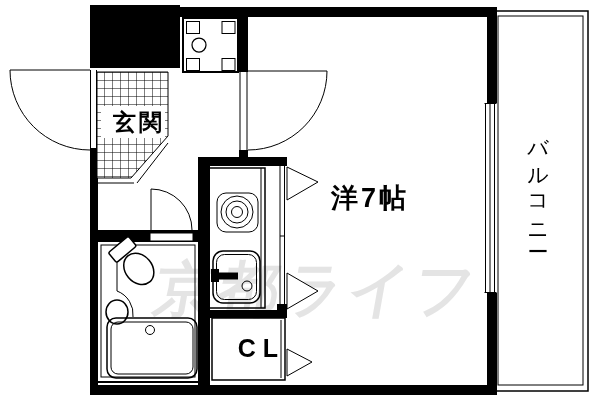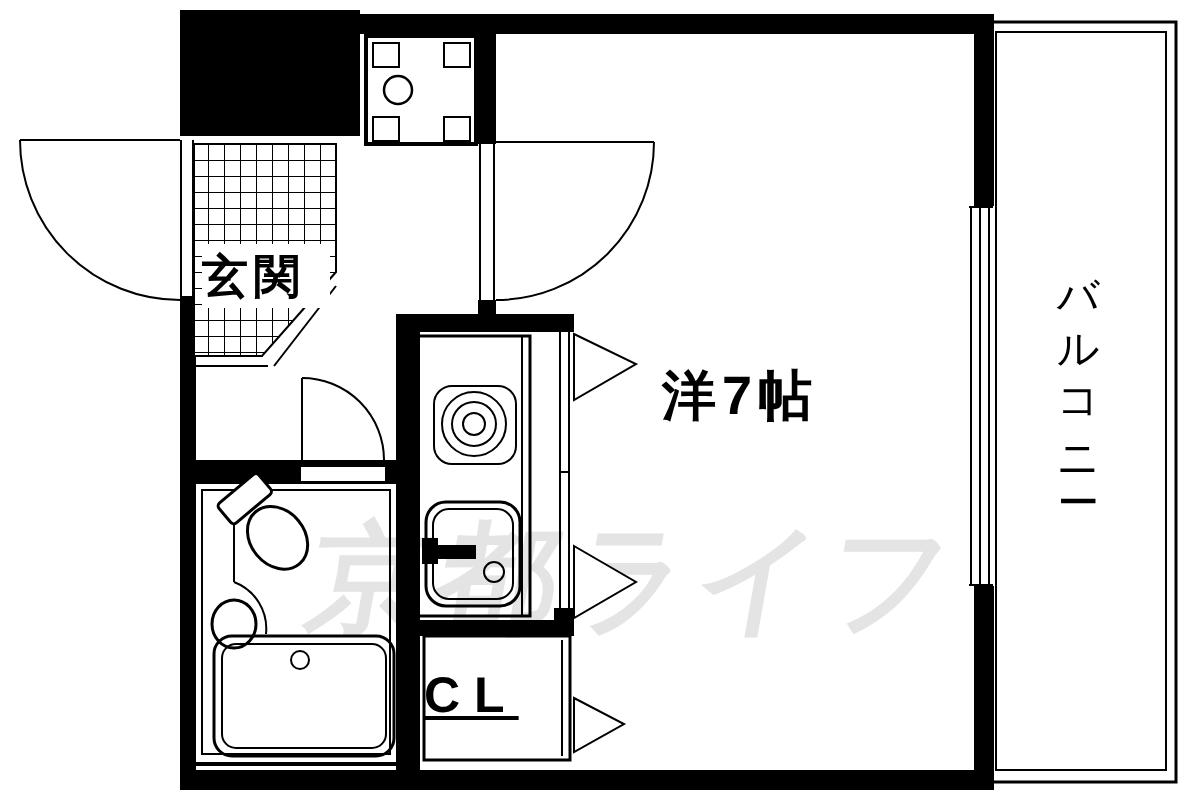--- a/index.html
+++ b/index.html
@@ -8,25 +8,25 @@
     font-family:"Liberation Sans","DejaVu Sans",sans-serif;color:#000;
   }
   .watermark{
     position:absolute;left:155px;top:250px;z-index:1;
     font-size:60px;font-weight:bold;letter-spacing:4px;white-space:nowrap;
     color:#e4e4e4;transform:skewX(-10deg);
   }
   svg.plan{position:absolute;left:0;top:0;z-index:2;}
   .label{position:absolute;z-index:3;color:#000;}
   .label-genkan{
-    left:101px;top:122px;width:64px;height:32px;background:#ffffff;
-    font-size:23px;font-weight:600;line-height:32px;text-align:left;letter-spacing:3px;
+    left:101px;top:106px;width:64px;height:32px;background:#ffffff;
+    font-size:23px;font-weight:600;line-height:32px;text-align:right;letter-spacing:3px;
   }
   .label-room{left:331px;top:180px;font-size:27px;font-weight:600;letter-spacing:3px;white-space:nowrap;}
-  .label-cl{left:212px;top:334px;width:73px;text-align:left;font-size:25px;font-weight:600;letter-spacing:7px;text-decoration:underline;}
+  .label-cl{left:212px;top:334px;width:73px;text-align:right;font-size:25px;font-weight:600;letter-spacing:7px;}
   .label-balcony{
     left:527px;top:124px;font-size:21px;font-weight:500;letter-spacing:5px;
     writing-mode:vertical-rl;line-height:1.1;white-space:nowrap;
   }
 </style>
 </head>
 <body>
 
 <div class="stage">
 

